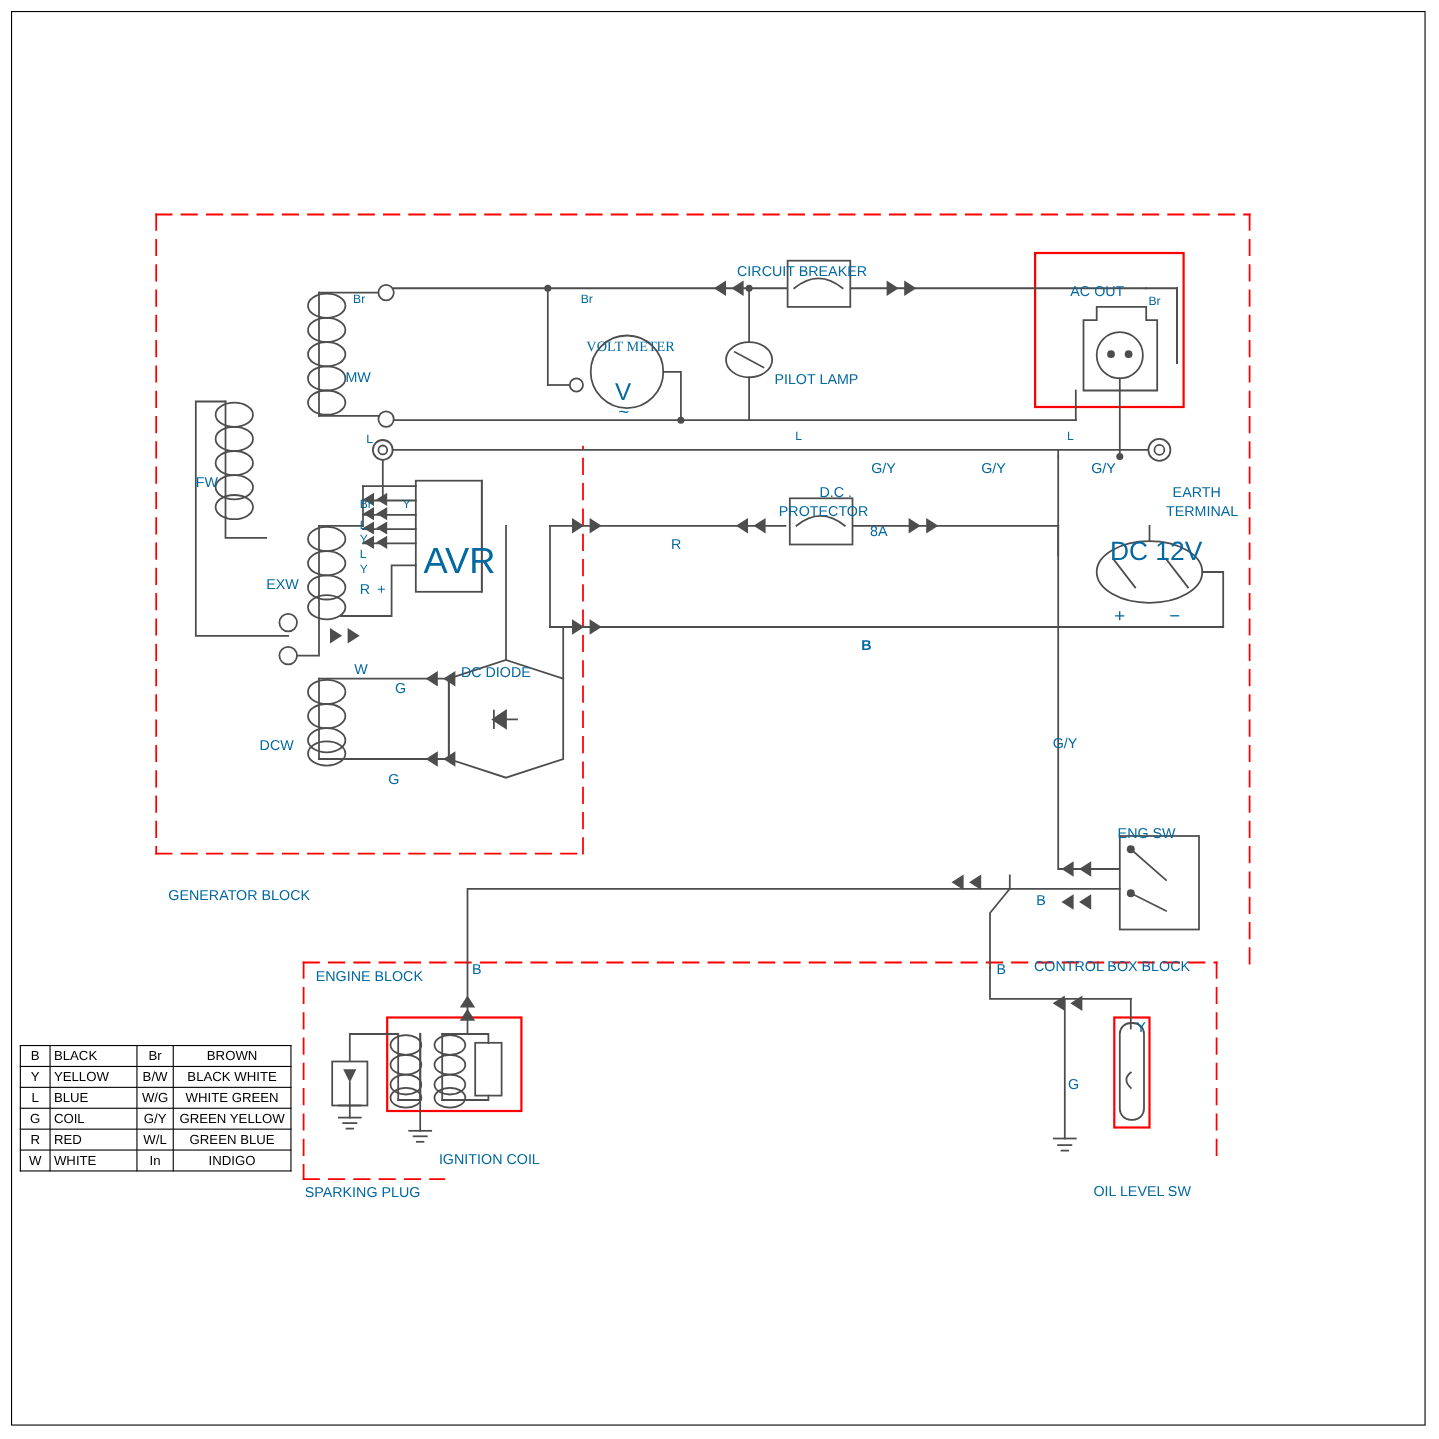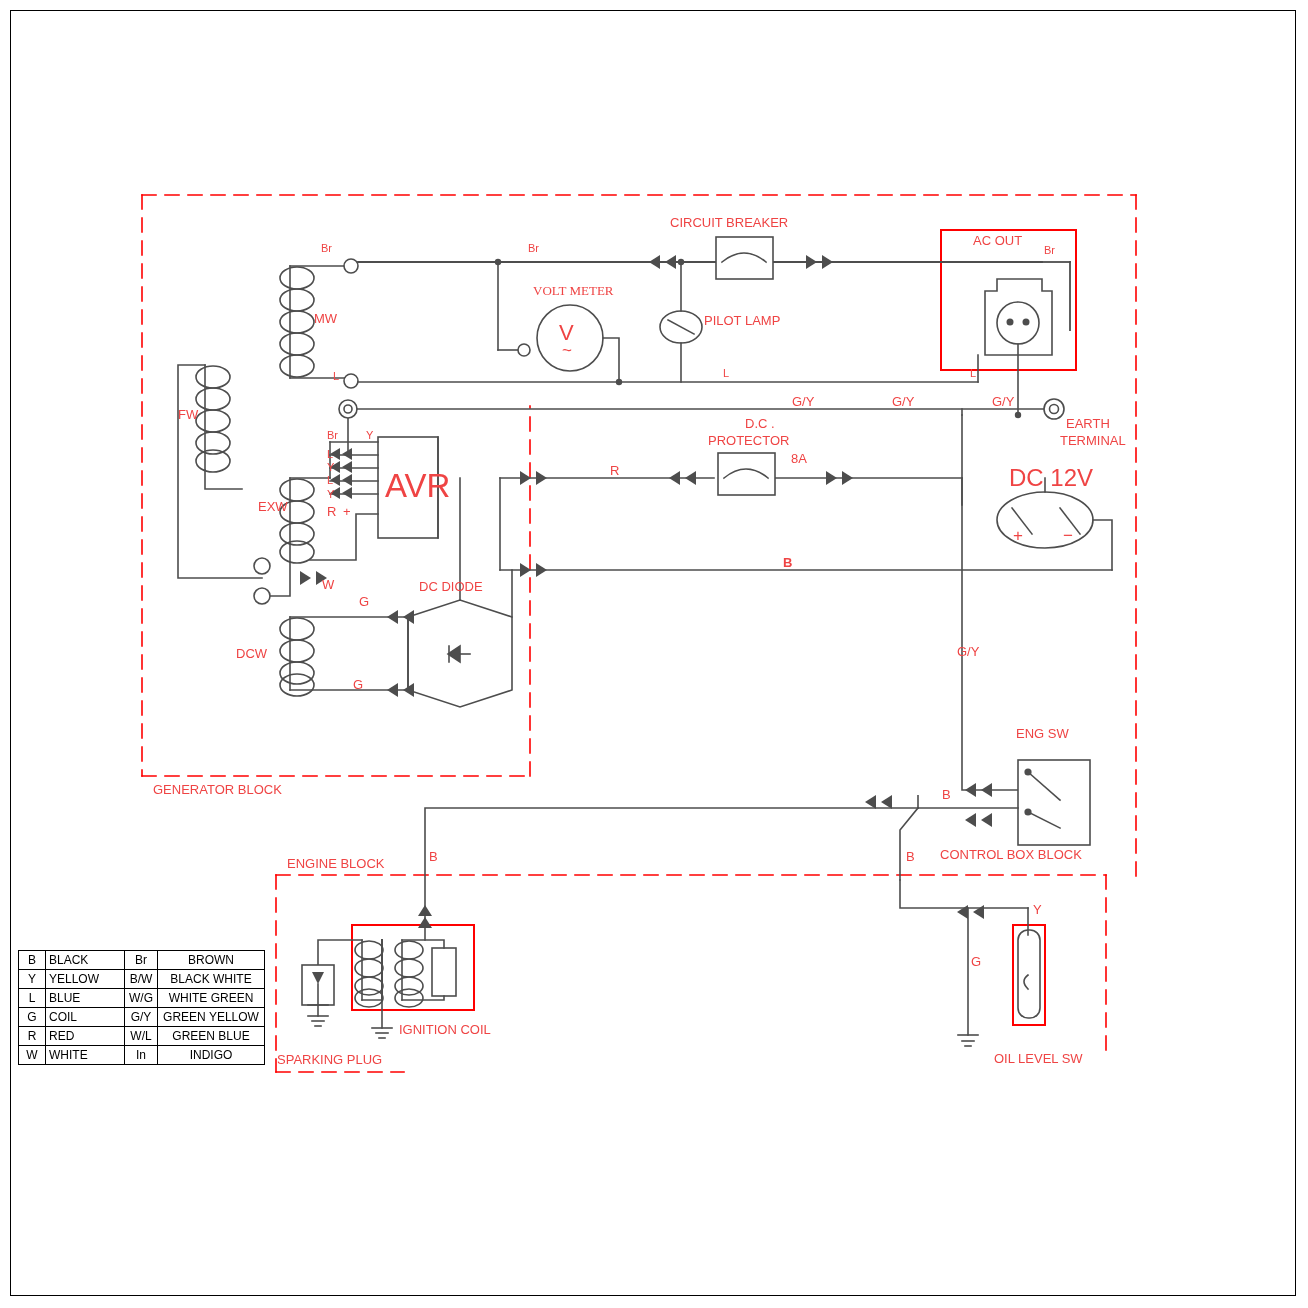--- a/index.html
+++ b/index.html
@@ -28,23 +28,24 @@
     position: absolute;
     left: 0;
     top: 0;
     width: 1308px;
     height: 1308px;
   }
   .lbl {
     position: absolute;
     font-family: "Liberation Sans", sans-serif;
     font-size: 12px;
-    color: #ef4444;
+    color: #0369a1;
     white-space: nowrap;
     line-height: 1;
+    margin-top: 24px;
   }
   .lbl.sm { font-size: 11px; }
   .lbl.md { font-size: 13px; }
   .lbl.lg { font-size: 17px; font-weight: normal; }
   .lbl.xl { font-size: 22px; }
   .lbl.bold { font-weight: bold; }
   
   #legend {
     position: absolute;
     left: 18px;
@@ -406,21 +407,21 @@
   <div class="lbl lg" style="left:1063px; top:527px;">−</div>
 
   <div class="lbl" style="left:385px; top:469px; font-size:33px;">AVR</div>
   <div class="lbl md" style="left:327px; top:505px;">R</div>
   <div class="lbl md" style="left:343px; top:505px;">+</div>
 
   <div class="lbl md" style="left:419px; top:580px;">DC DIODE</div>
 
   <div class="lbl md" style="left:314px; top:312px;">MW</div>
   <div class="lbl md" style="left:178px; top:408px;">FW</div>
-  <div class="lbl md" style="left:258px; top:500px;">EXW</div>
+  <div class="lbl md" style="left:242px; top:500px;">EXW</div>
   <div class="lbl md" style="left:236px; top:647px;">DCW</div>
 
   <div class="lbl md" style="left:1016px; top:727px;">ENG SW</div>
   <div class="lbl md" style="left:994px; top:1052px;">OIL LEVEL SW</div>
   <div class="lbl md" style="left:399px; top:1023px;">IGNITION COIL</div>
   <div class="lbl md" style="left:277px; top:1053px;">SPARKING PLUG</div>
 
   <div class="lbl md" style="left:153px; top:783px;">GENERATOR BLOCK</div>
   <div class="lbl md" style="left:287px; top:857px;">ENGINE BLOCK</div>
   <div class="lbl md" style="left:940px; top:848px;">CONTROL BOX BLOCK</div>

